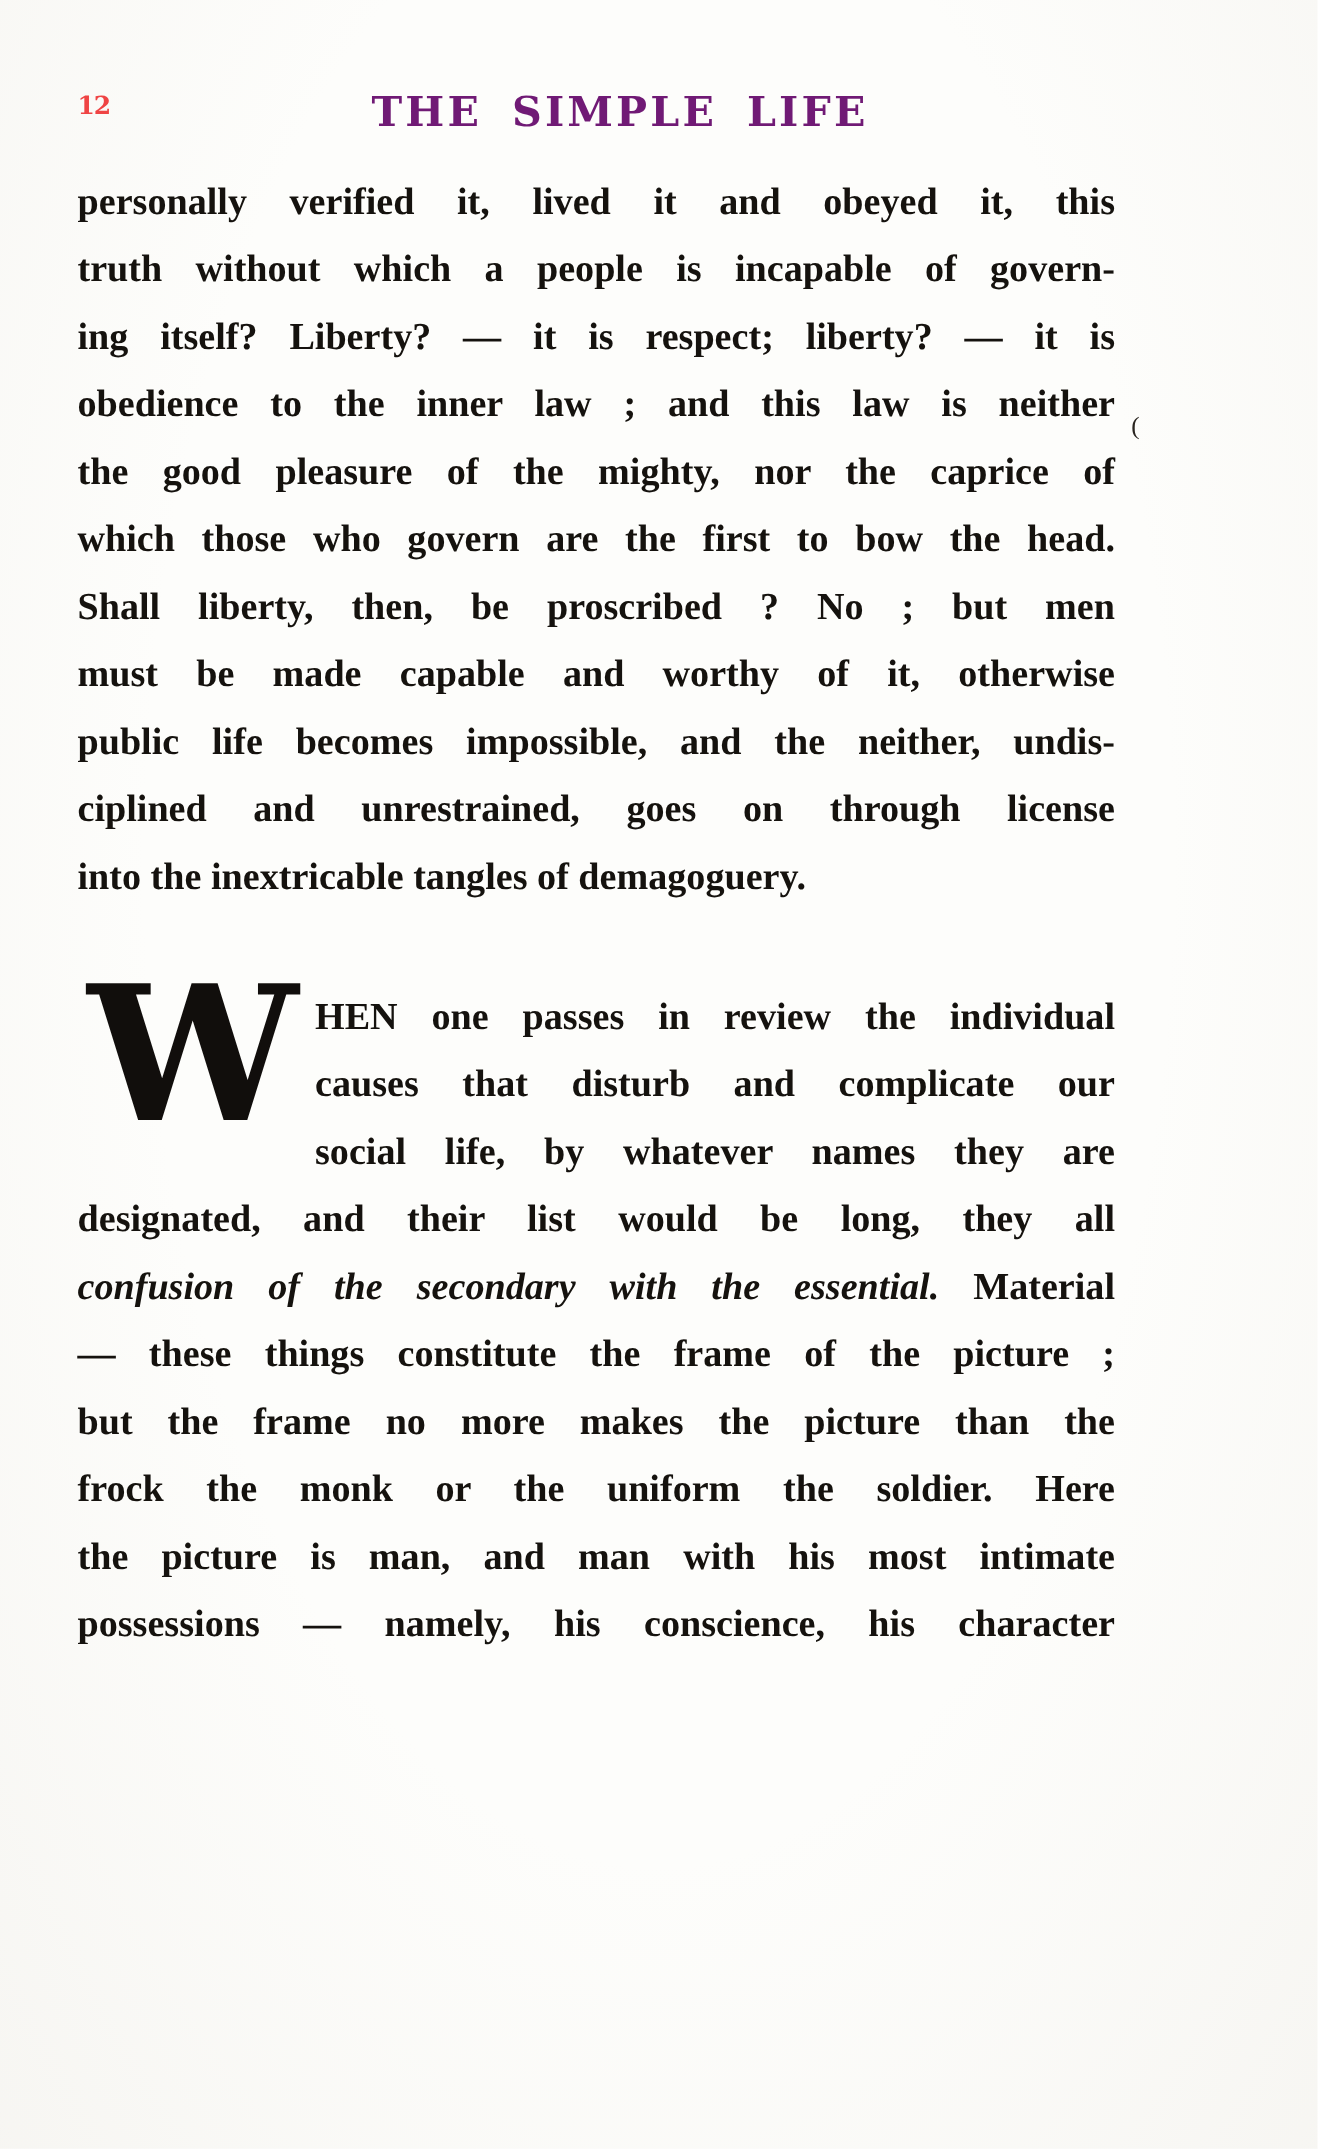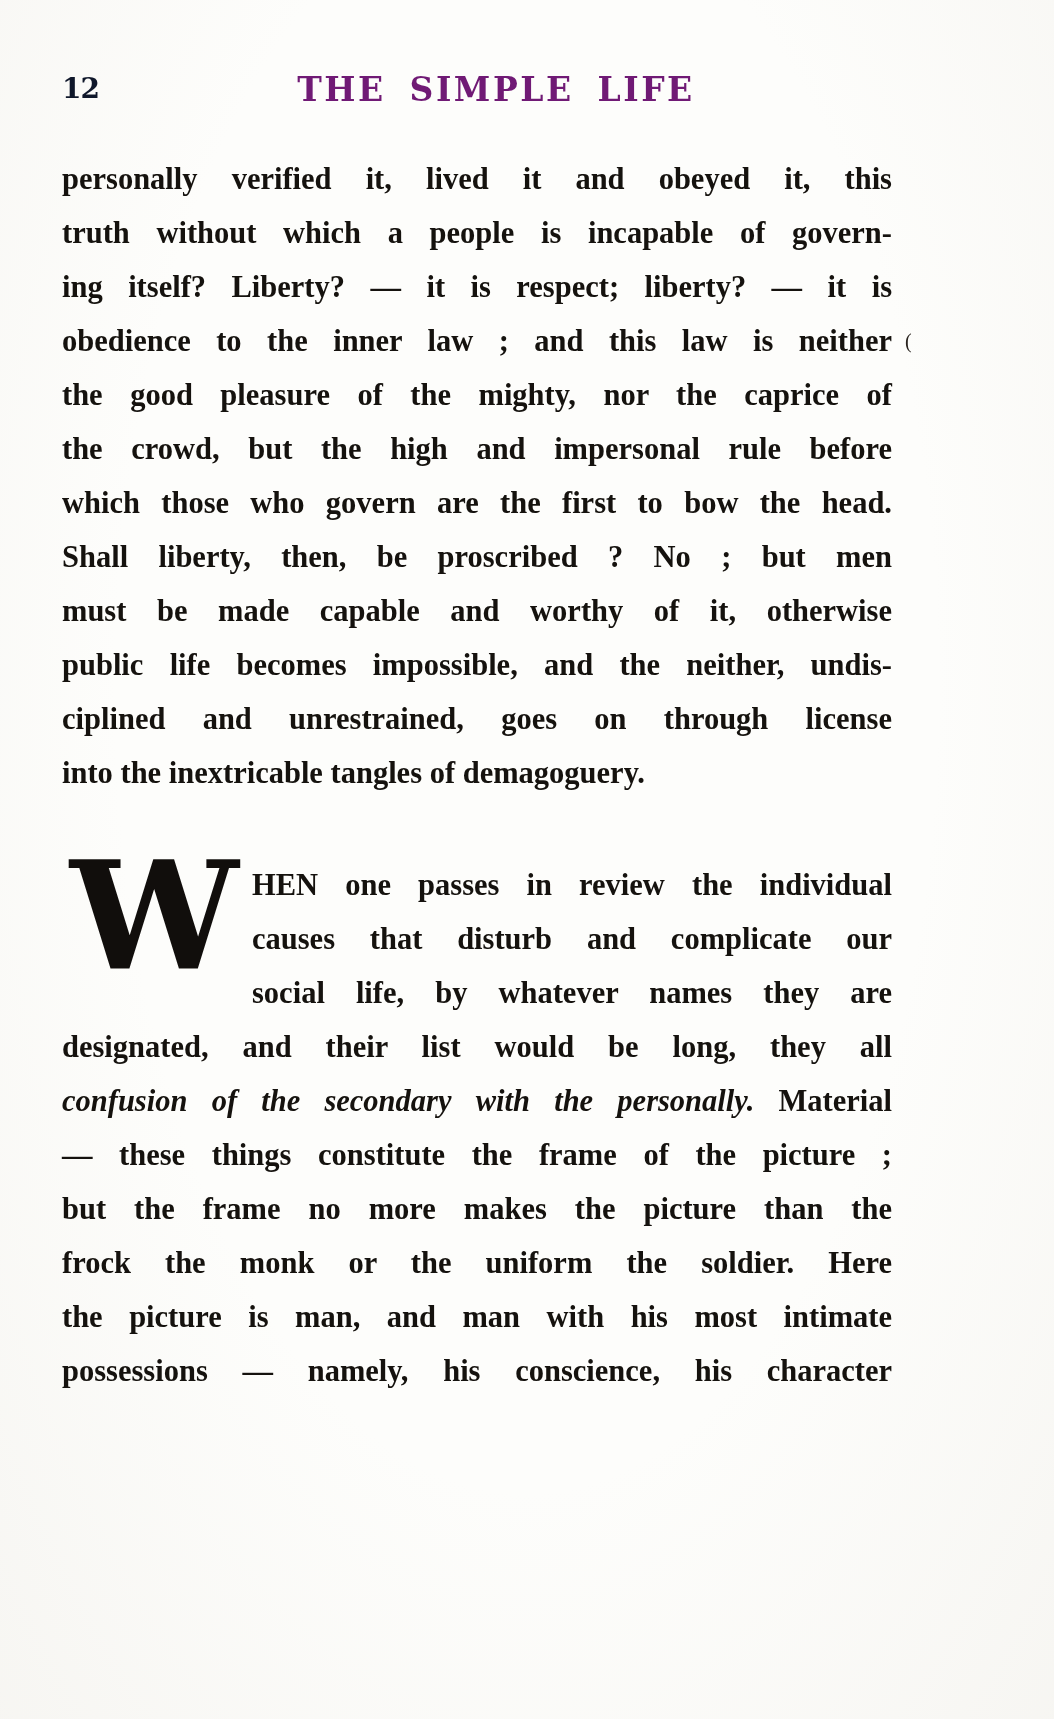--- a/index.html
+++ b/index.html
@@ -37,43 +37,43 @@
     top: 70px;
     width: 830px;
     height: 46px;
   }
   .folio {
     position: absolute;
     left: 0;
     top: 2px;
     font-family: "DejaVu Serif", serif;
     font-weight: 700;
-    font-size: 28px;
+    font-size: 20px;
     letter-spacing: -1px;
-    color: #0f172a;
+    color: #ef4444;
   }
   .running-title {
     position: absolute;
     left: 0;
     right: 0;
     top: 0;
     text-align: center;
     font-family: "DejaVu Serif", serif;
     font-weight: 700;
     font-size: 33px;
     letter-spacing: 2.5px;
     color: #701a75;
     word-spacing: 10px;
     padding-left: 38px;
   }
 
   .body-col {
     position: absolute;
     left: 62px;
-    top: 152px;
+    top: 134px;
     width: 830px;
   }
 
   .para {
     font-size: 30.5px;
     line-height: 54px;
     text-align: justify;
     color: #15120e;
     font-family: "Liberation Serif", serif;
     font-weight: 600;
@@ -146,38 +146,37 @@
   <div class="smudge" style="left:905px; top:330px;">(</div>
 
   <div class="body-col">
 
     <div class="para">
       <span class="ln">personally verified it, lived it and obeyed it, this</span>
       <span class="ln">truth without which a people is incapable of govern-</span>
       <span class="ln">ing itself?   Liberty? — it is respect; liberty? — it is</span>
       <span class="ln">obedience to the inner law ; and this law is neither</span>
       <span class="ln">the good pleasure of the mighty, nor the caprice of</span>
-      <span class="ln">the crowd, but the high and impersonal rule before</span>
       <span class="ln">which those who govern are the first to bow the head.</span>
       <span class="ln">Shall liberty, then, be proscribed ?   No ; but men</span>
       <span class="ln">must be made capable and worthy of it, otherwise</span>
       <span class="ln">public life becomes impossible, and the neither, undis-</span>
       <span class="ln">ciplined and unrestrained, goes on through license</span>
       <span class="ln last">into the inextricable tangles of demagoguery.</span>
     </div>
 
     <div class="gap"></div>
 
     <div class="dropcap-para">
       <span class="dropcap">W</span>
       <span class="ln indent1">HEN one passes in review the individual</span>
       <span class="ln indent2">causes that disturb and complicate our</span>
       <span class="ln indent3">social life, by whatever names they are</span>
       <span class="ln">designated, and their list would be long, they all</span>
-      <span class="ln"><span class="ital">confusion of the secondary with the personally.</span><span>   Material</span></span>
+      <span class="ln"><span class="ital">confusion of the secondary with the essential.</span><span>   Material</span></span>
       <span class="ln">— these things constitute the frame of the picture ;</span>
       <span class="ln">but the frame no more makes the picture than the</span>
       <span class="ln">frock the monk or the uniform the soldier.   Here</span>
       <span class="ln">the picture is man, and man with his most intimate</span>
       <span class="ln">possessions — namely, his conscience, his character</span>
     </div>
 
   </div>
 </div>
 

